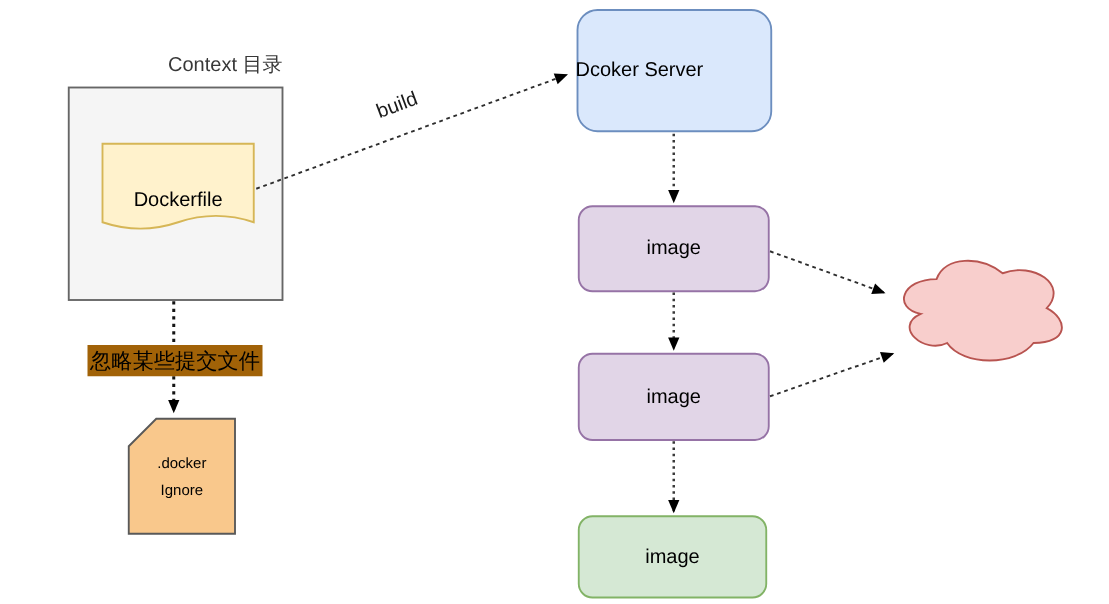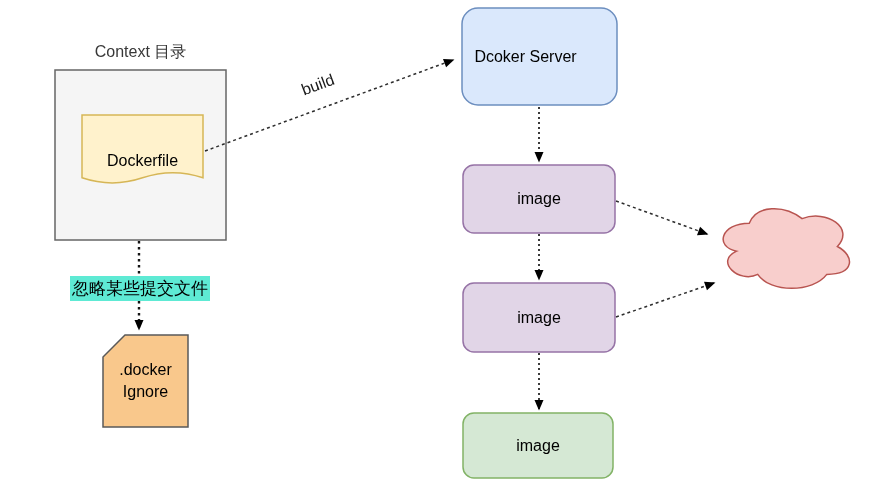--- a/index.html
+++ b/index.html
@@ -28,50 +28,50 @@
     text-align: center;
     line-height: 20px;
     white-space: pre-line;
     pointer-events: none;
   }
   .group-title {
     position: absolute;
     left: 55px;
     top: 42px;
     width: 171px;
-    text-align: center;
+    text-align: right;
     font-size: 16px;
     color: #383838;
   }
   .edge-label-build {
     position: absolute;
     left: 318px;
     top: 94px;
     transform: translate(-50%, -100%) rotate(-20.5deg);
     font-size: 16px;
     color: #1a1a1a;
     white-space: nowrap;
   }
   .edge-label-ignore {
     position: absolute;
     left: 140px;
     top: 276px;
     transform: translateX(-50%);
     font-size: 17px;
     color: #000000;
-    background: #5eead4;
+    background: #a16207;
     padding: 1px 2px;
     white-space: nowrap;
   }
   .ignore-card-label {
     position: absolute;
     left: 103px;
     top: 359px;
     width: 85px;
-    font-size: 16px;
+    font-size: 12px;
     line-height: 22px;
   }
 </style>
 </head>
 <body>
 
 <div class="canvas">
 
   <svg class="layer" viewBox="0 0 887 483">
     <defs>
@@ -116,21 +116,21 @@
 
     <line x1="139" y1="241" x2="139" y2="329" stroke="#141414" stroke-width="2.4" stroke-dasharray="2.5,3.5" marker-end="url(#arrowhead)"></line>
   </svg>
 
   <div class="group-title">Context 目录</div>
 
   <div class="node-label" style="left:82px;top:135px;width:121px;margin-top:16px;">Dockerfile</div>
 
   <div class="edge-label-build">build</div>
 
-  <div class="node-label" style="left:462px;top:47px;width:127px;">Dcoker Server</div>
+  <div class="node-label" style="left:448px;top:47px;width:127px;">Dcoker Server</div>
 
   <div class="node-label" style="left:463px;top:189px;width:152px;">image</div>
 
   <div class="node-label" style="left:463px;top:308px;width:152px;">image</div>
 
   <div class="node-label" style="left:463px;top:436px;width:150px;">image</div>
 
 
   <div class="edge-label-ignore">忽略某些提交文件</div>
 

